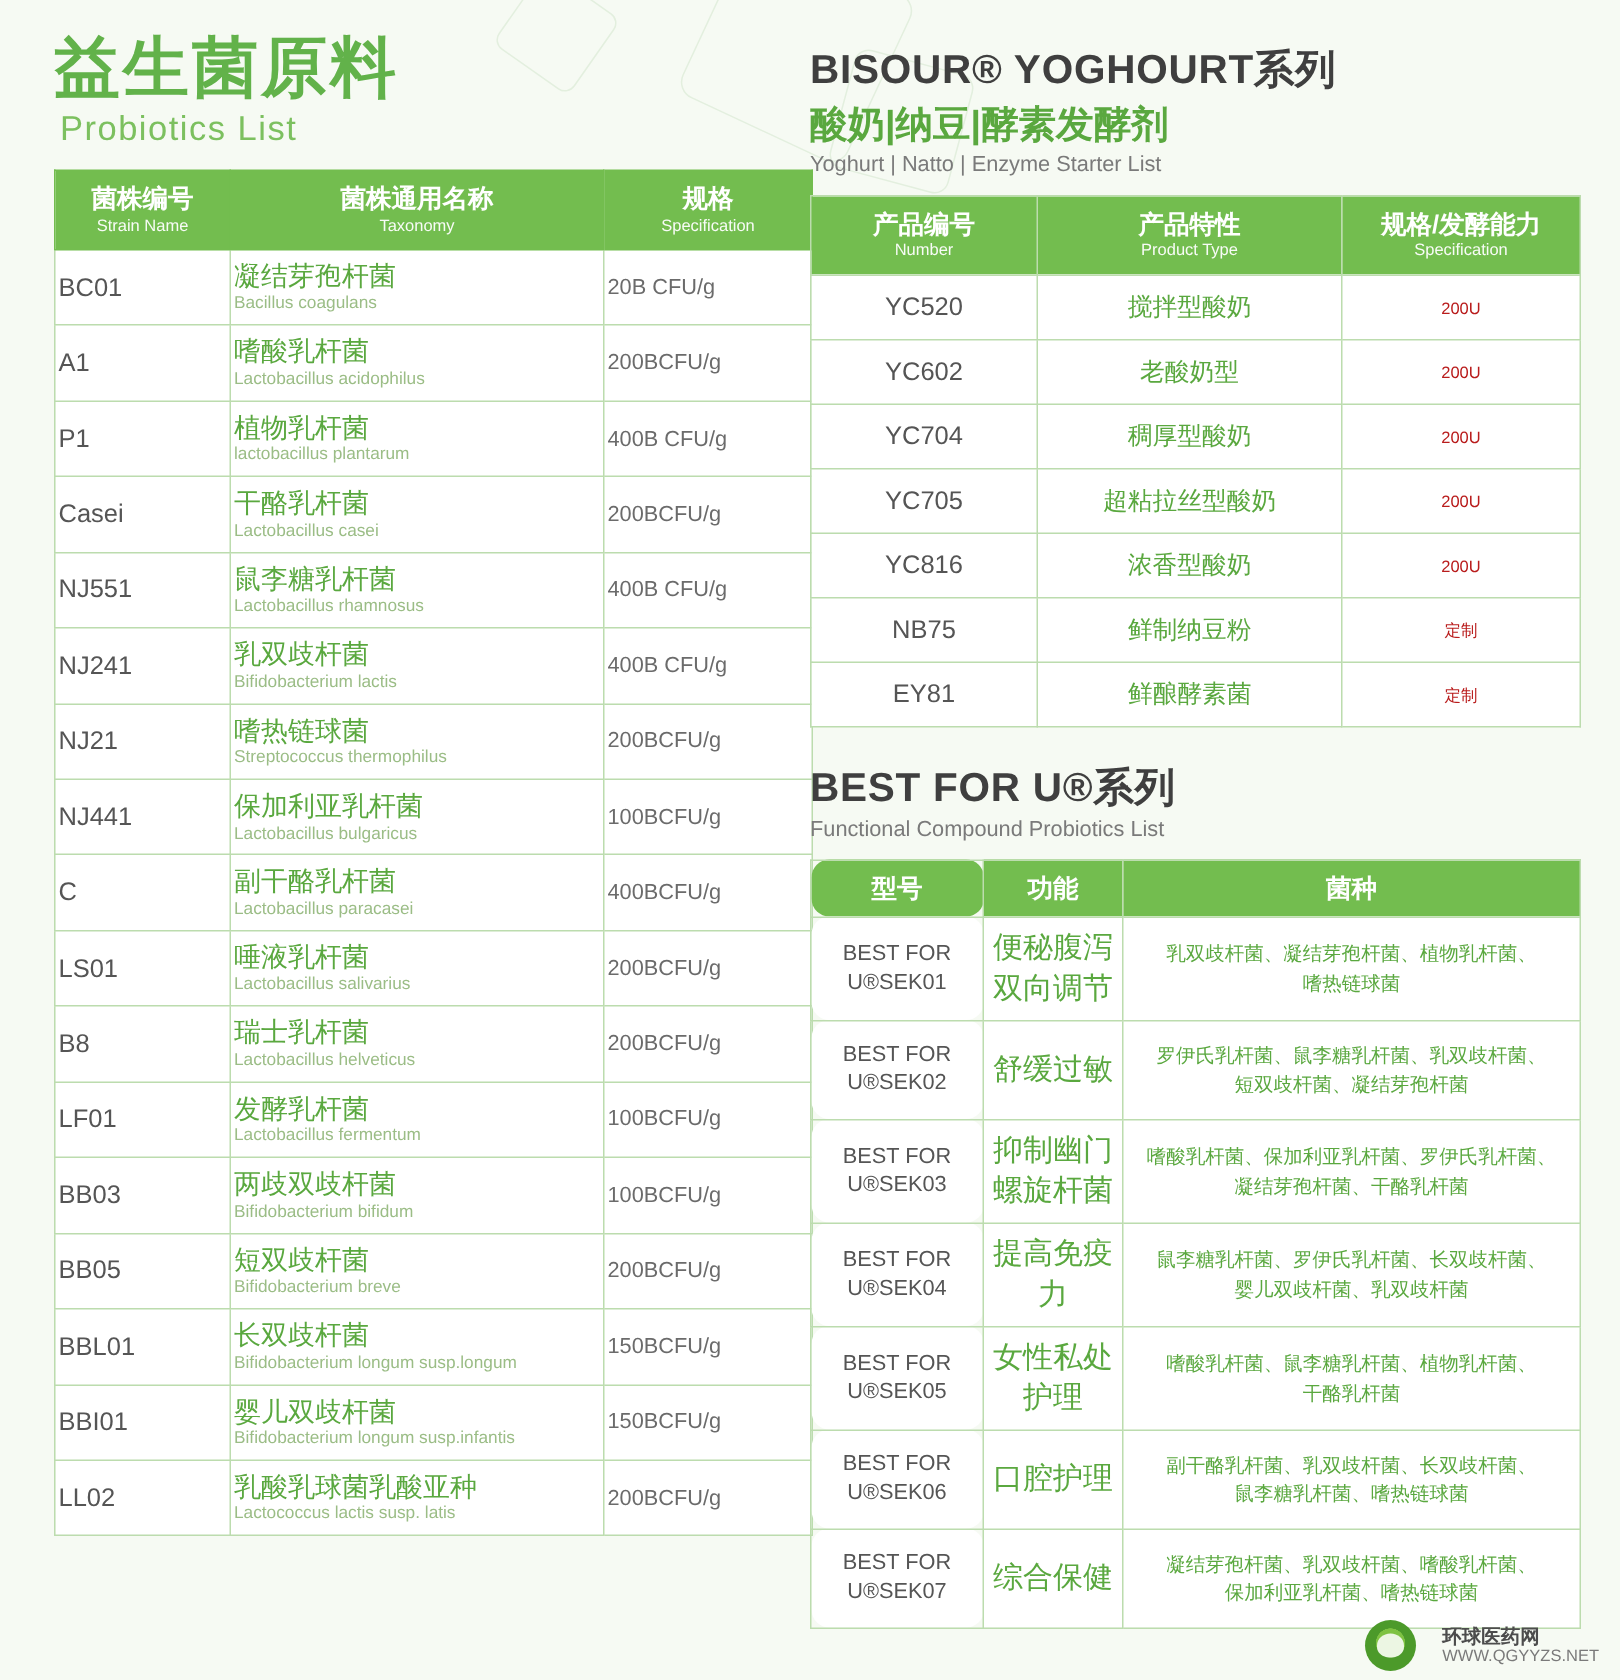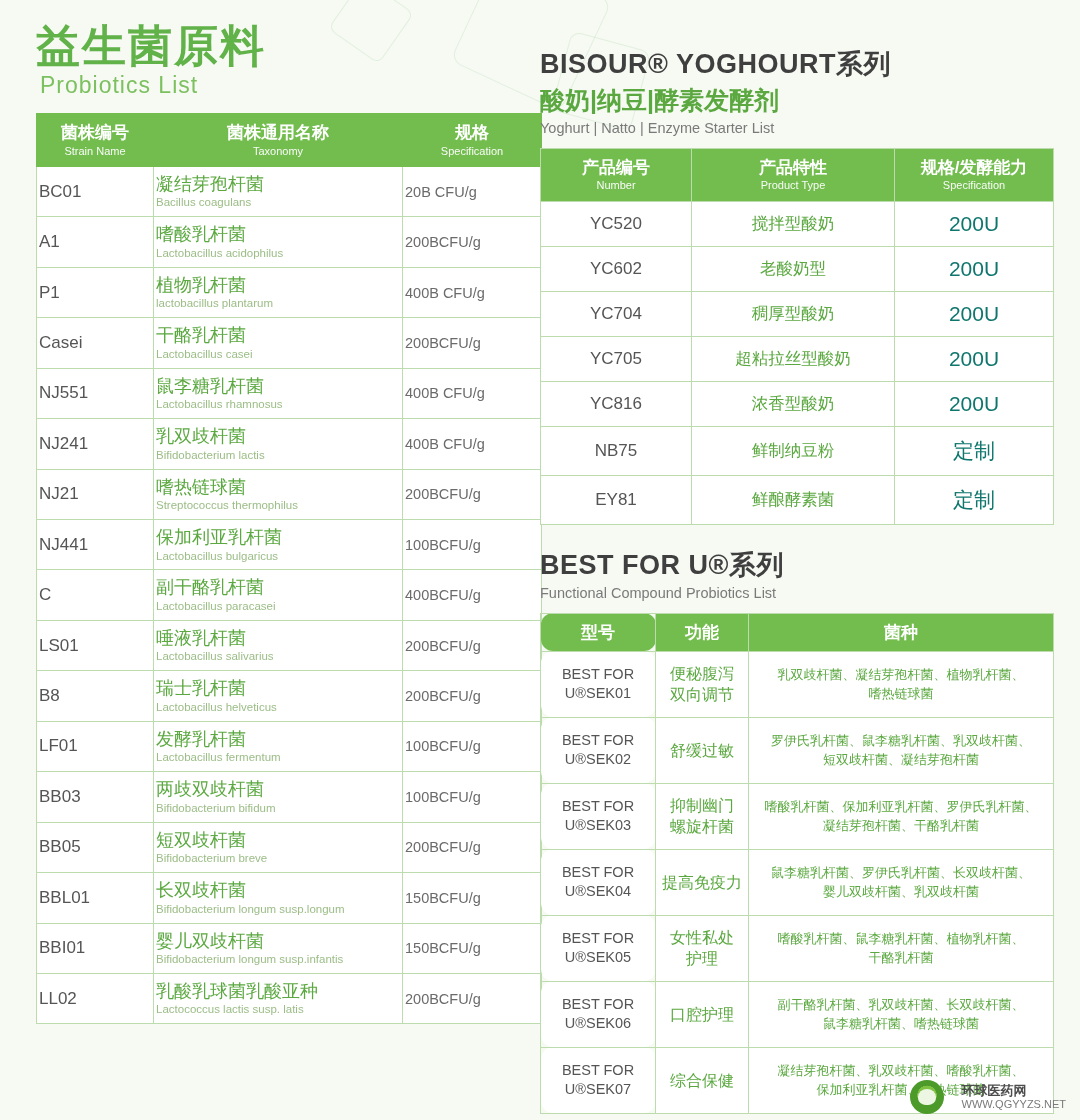--- a/index.html
+++ b/index.html
@@ -36,41 +36,41 @@
   .cell-cn{display:block;font-size:18px;color:#5aa83f;line-height:1.25;}
   .cell-en{display:block;font-size:11.5px;color:#9bbd86;line-height:1.3;}
   .code{font-size:17px;color:#555;}
   .spec{font-size:14.5px;color:#6b6b6b;}
   .c-code{width:112px;}
   .c-name{width:244px;}
   .c-spec{width:134px;}
 
   
   .right{width:540px;box-sizing:border-box;padding-left:22px;}
-  .r-title1{font-size:27px;font-weight:bold;color:#3f3f3f;letter-spacing:.5px;margin:32px 0 2px 0;}
+  .r-title1{font-size:27px;font-weight:bold;color:#3f3f3f;letter-spacing:.5px;margin:14px 0 2px 0;}
   .r-title2{font-size:25px;font-weight:bold;color:#5aa83f;margin:2px 0 3px 0;}
   .r-title3{font-size:14.5px;color:#7a7a7a;margin:0 0 12px 0;}
   .tbl2{width:498px;table-layout:fixed;}
   .tbl2 th,.tbl2 td{border:1px solid #bcdcae;}
   .tbl2 td{background:#fff;text-align:center;padding:10px 2px;}
   .r2-code{font-size:17px;color:#555;}
   .r2-type{font-size:16.5px;color:#5aa83f;}
-  .r2-spec{font-size:21px;color:#0f766e;}
+  .r2-spec{font-size:11px;color:#b91c1c;}
   .c2-a{width:146px;}
   .c2-b{width:198px;}
   .c2-c{width:154px;}
 
   .r-title4{font-size:27px;font-weight:bold;color:#3f3f3f;margin:22px 0 2px 0;letter-spacing:.5px;}
   .r-title5{font-size:25px;font-weight:bold;color:#5aa83f;margin:2px 0 4px 0;}
   .r-title6{font-size:14.5px;color:#7a7a7a;margin:0 0 12px 0;}
   .tbl3{width:498px;table-layout:fixed;}
   .tbl3 th,.tbl3 td{border:1px solid #bcdcae;}
   .tbl3 td{background:#fff;text-align:center;padding:7px 3px;vertical-align:middle;}
   .m-code{font-size:14.5px;color:#555;line-height:1.3;}
-  .m-func{font-size:16px;color:#5aa83f;line-height:1.35;}
+  .m-func{font-size:20px;color:#5aa83f;line-height:1.35;}
   .m-strain{font-size:13px;color:#5aa83f;line-height:1.5;padding:6px 6px;}
   .c3-a{width:110px;border-radius:12px;}
   .c3-b{width:88px;}
   .c3-c{width:300px;}
 
   .watermark{
     position:absolute;right:14px;bottom:6px;display:flex;align-items:center;gap:18px;
   }
   .wm-logo{
     width:34px;height:34px;border-radius:50%;

